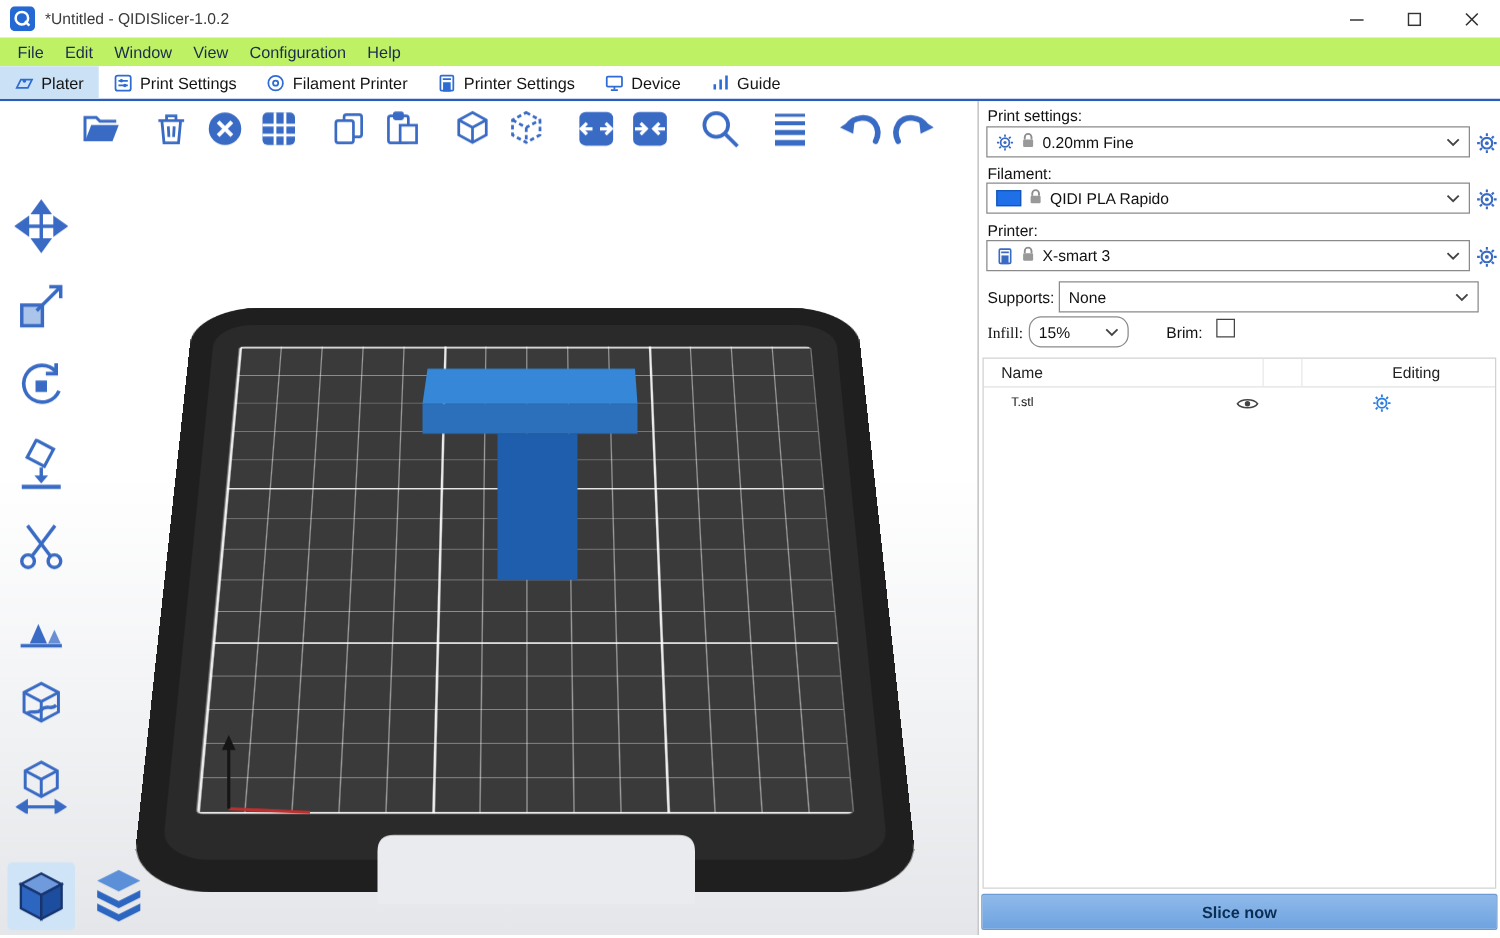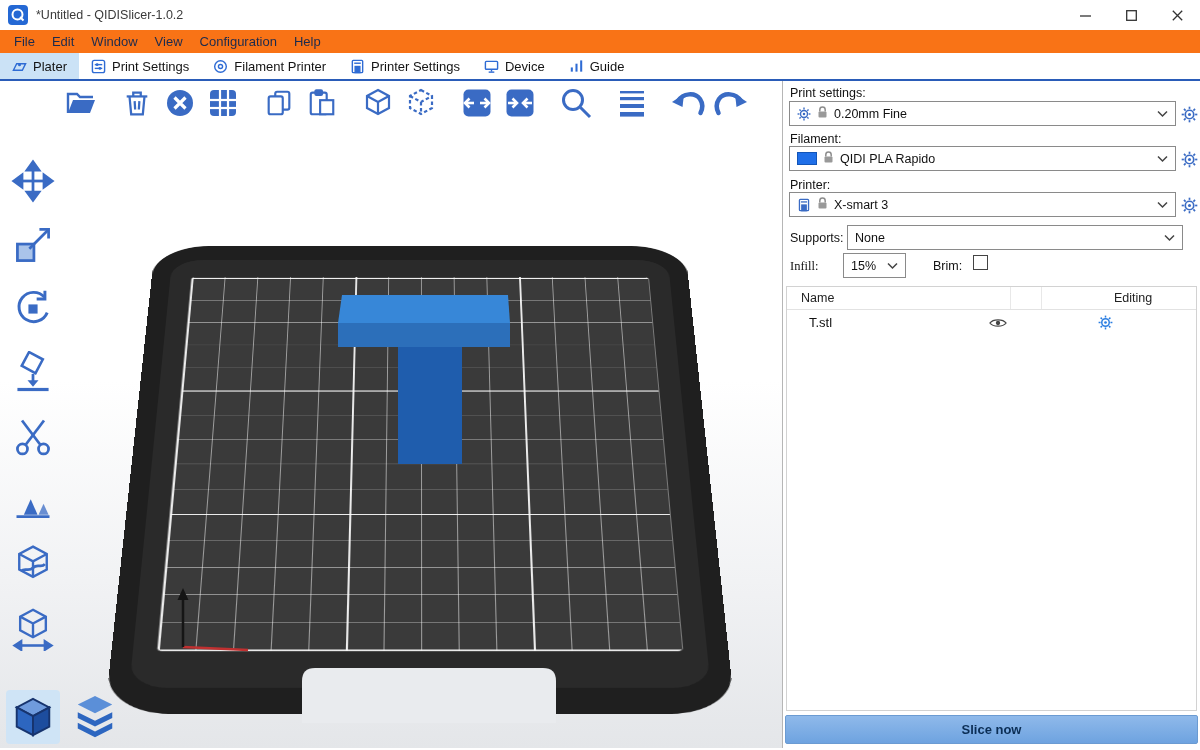--- a/index.html
+++ b/index.html
@@ -7,21 +7,21 @@
     font-family:"Liberation Sans","DejaVu Sans",sans-serif; user-select:none; }
 
   
   .titlebar { height:30px; display:flex; align-items:center; padding-left:8px; background:#fff; }
   .app-logo { width:20px; height:20px; margin-right:8px; }
   .title-text { font-size:12.5px; color:#3a3a3a; }
   .win-controls { margin-left:auto; display:flex; height:100%; }
   .win-btn { width:46px; height:100%; display:flex; align-items:center; justify-content:center; color:#333; }
 
   
-  .menubar { height:23px; display:flex; align-items:center; padding-left:10px; gap:9px; background:#f97316; }
+  .menubar { height:23px; display:flex; align-items:center; padding-left:10px; gap:9px; background:#bef264; }
   .menu-item { font-size:13px; color:#1c2b4e; padding:0 4px; }
 
   
   .tabbar { height:28px; display:flex; align-items:stretch; background:#fff; border-bottom:2px solid #2a5cb8; font-size:13px; color:#141414; }
   .tab { display:flex; align-items:center; gap:6px; padding:0 12px; color:#141414; }
   .tab.active { background:#cbe2f6; }
   .tab-ic { display:flex; color:#2e6bd4; }
   .mode-group { margin-left:auto; display:flex; align-items:stretch; }
   .mode { display:flex; align-items:center; gap:6px; padding:0 11px; }
   .mode.active { background:#f2dada; }
@@ -63,32 +63,32 @@
   
   .rp-label { position:absolute; left:7px; font-size:12.5px; color:#111; }
   .lbl-print { top:5px; } .lbl-filament { top:51px; } .lbl-printer { top:97px; }
   .lbl-supports { top:150px; } .lbl-infill { top:178px;font-family:Liberation Serif, serif; } .lbl-brim { left:150px; top:178px; }
   .combo { position:absolute; left:6px; right:24px; height:25px; border:1px solid #8a8a8a; background:#fff;
     display:flex; align-items:center; gap:6px; padding:0 22px 0 7px; }
   .combo-text { flex:1; white-space:nowrap; overflow:hidden; font-size:12.5px; color:#111; }
   .combo-arrow { position:absolute; right:7px; top:50%; transform:translateY(-50%); display:flex; }
   .cb-print { top:20px; } .cb-filament { top:65px; } .cb-printer { top:111px; }
   .cb-supports { left:64px; top:144px; right:17px; }
-  .cb-infill { left:60px; top:172px; width:63px; right:auto; }
+  .cb-infill { left:40px; top:172px; width:80px; right:auto;border-radius:10px; }
   .gear-btn { position:absolute; right:2px; width:18px; height:18px; color:#3a6bc4; display:flex; align-items:center; justify-content:center; }
   .gb-print { top:24px; } .gb-filament { top:69px; } .gb-printer { top:115px; }
   .swatch { width:20px; height:13px; background:#1f6fe8; border:1px solid #1255b8; flex:0 0 auto; }
   .combo-ic { display:flex; color:#3a6bc4; flex:0 0 auto; }
   .checkbox { position:absolute; left:190px; top:174px; width:15px; height:15px; border:1px solid #444; background:#fff; }
   .object-list { position:absolute; left:3px; right:3px; top:205px; bottom:37px; border:1px solid #d2d2d2; background:#fff; }
   .ol-header { height:23px; display:flex; align-items:center; border-bottom:1px solid #e2e2e2; font-size:12.5px; color:#222;gap:28px; }
   .ol-col-name { width:195px; padding-left:14px; }
   .ol-col-eye { width:32px; height:100%; border-left:1px solid #e8e8e8; border-right:1px solid #e8e8e8; }
   .ol-col-editing { flex:1; text-align:center; }
-  .ol-row { height:25px; display:flex; align-items:center; font-size:13px; color:#111; }
+  .ol-row { height:25px; display:flex; align-items:center; font-size:10px; color:#111; }
   .ol-name { width:195px; padding-left:22px; }
   .ol-eye { width:32px; display:flex; justify-content:center; }
   .ol-edit { flex:1; display:flex; justify-content:center; color:#2a7de1; }
   .slice-btn { position:absolute; left:2px; right:2px; bottom:4px; height:29px; text-align:center; line-height:28px;
     font-size:13px; font-weight:bold; color:#0b2e55; background:linear-gradient(180deg,#8fb9ea,#6ea3e0);
     border:1px solid #6b9bd2; border-radius:2px; }
 </style>
 </head>
 <body>
 

